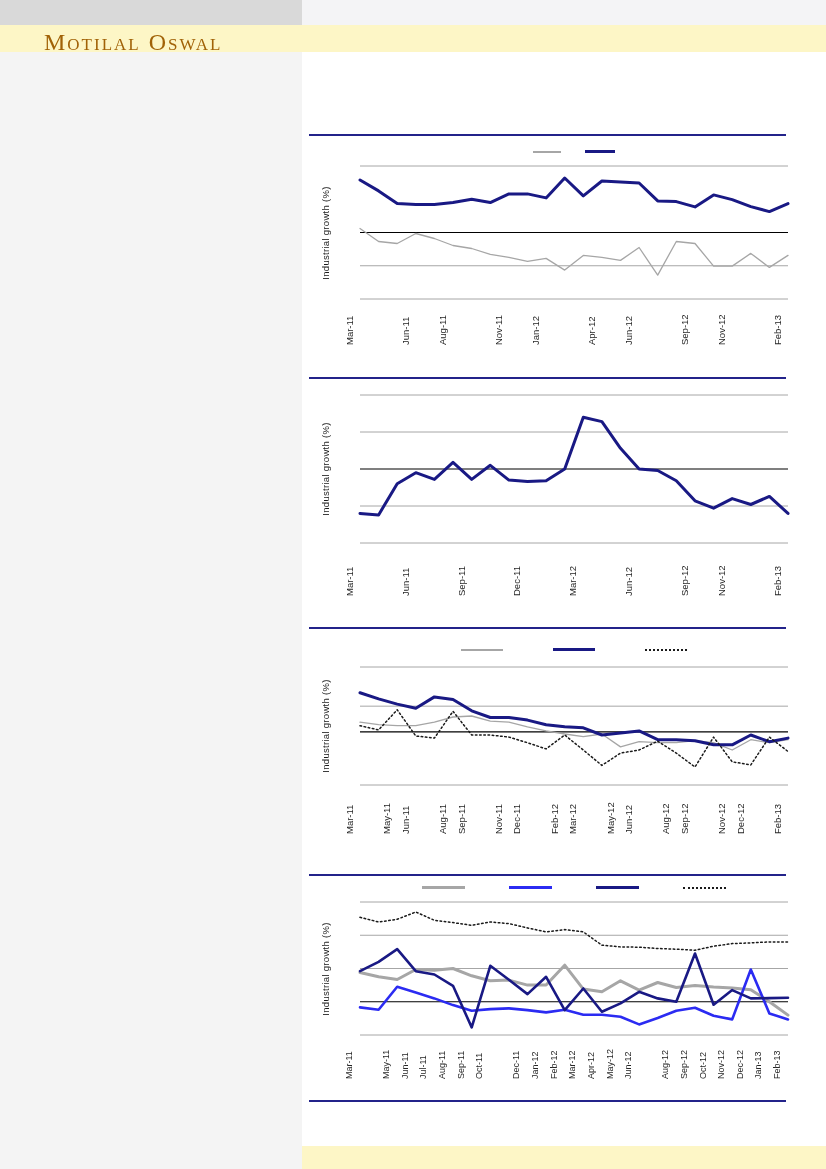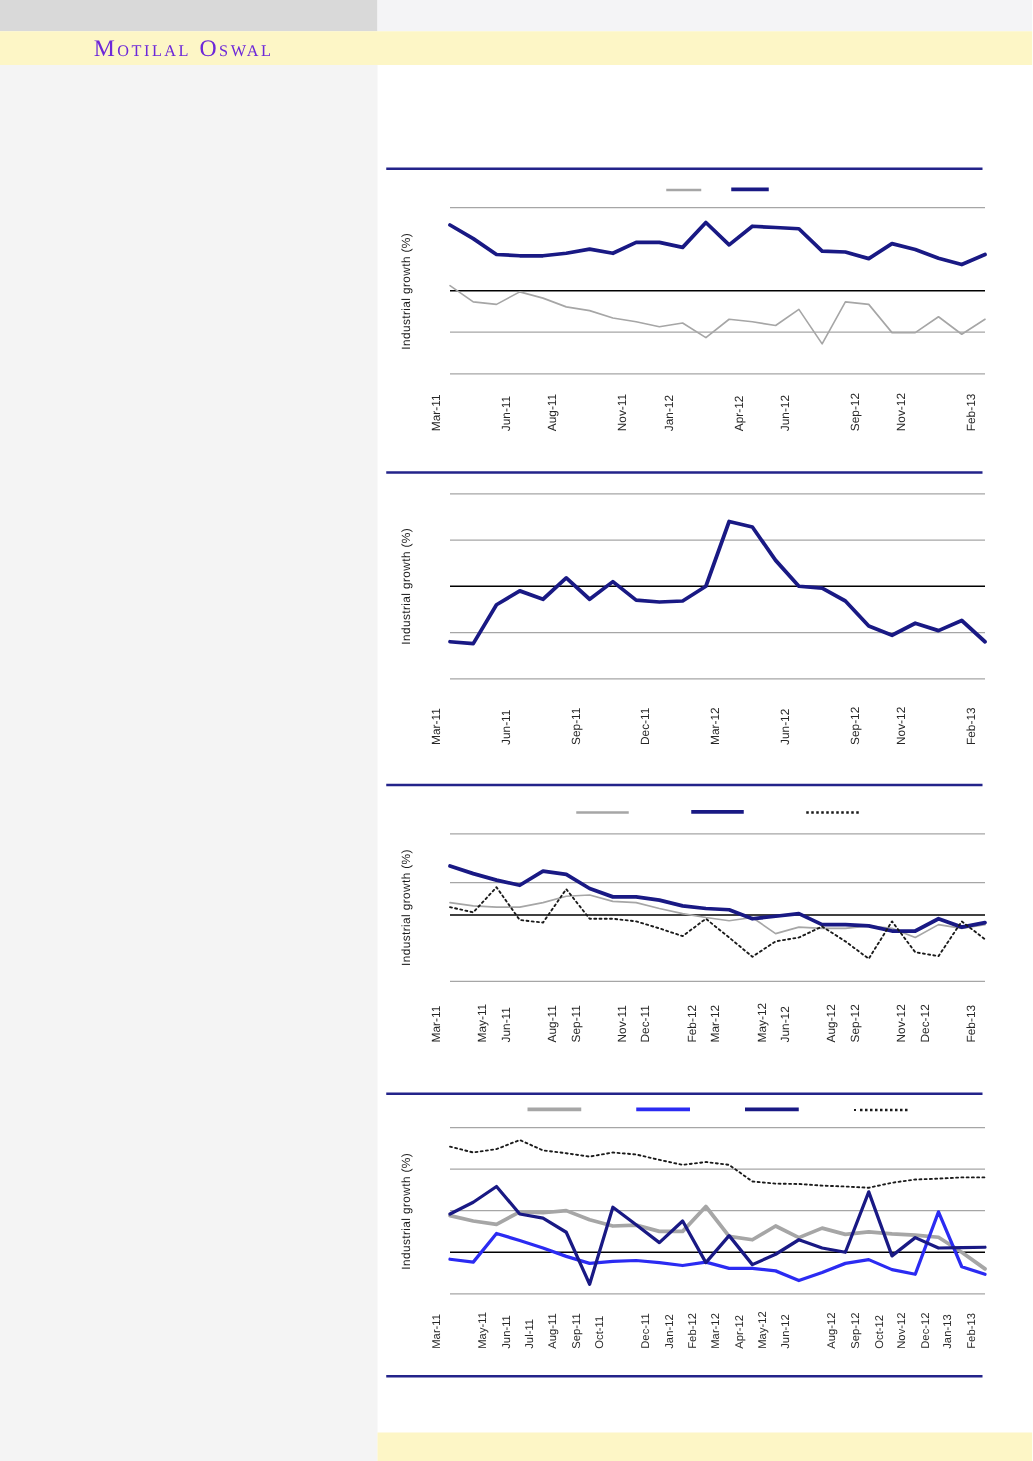--- a/index.html
+++ b/index.html
@@ -7,23 +7,22 @@
     position:relative;width:826px;height:1169px;overflow:hidden;
     background:#ffffff;font-family:"Liberation Sans",sans-serif;
   }
   .abs{position:absolute;}
   #topbar-left{left:0;top:0;width:302px;height:25px;background:#d9d9d9;}
   #topbar-right{left:302px;top:0;width:524px;height:25px;background:#f4f4f6;}
   #brand-band{left:0;top:25px;width:826px;height:27px;background:#fdf6c6;}
   #brand-name{
     position:absolute;left:44px;top:4px;
     font-family:"Liberation Serif",serif;
-    font-variant:small-caps;font-size:19px;letter-spacing:2px;
-    color:#6d28d9;
-    margin-left:31px;
+    font-variant:small-caps;font-size:24px;letter-spacing:2px;
+    color:#a16207;
   }
   #left-column{left:0;top:52px;width:302px;height:1117px;background:#f4f4f4;}
   #footer-band{left:302px;top:1146px;width:524px;height:23px;background:#fdf6c6;}
   .separator{left:309px;width:477px;height:2px;background:#23238a;}
   .chart-block{left:302px;width:524px;}
   .chart-block svg{position:absolute;left:0;top:0;}
   .ylabel{
     position:absolute;left:18px;
     transform:rotate(-90deg) translateX(-50%);transform-origin:0 0;
     font-size:9.5px;color:#1a1a1a;white-space:nowrap;letter-spacing:.3px;

